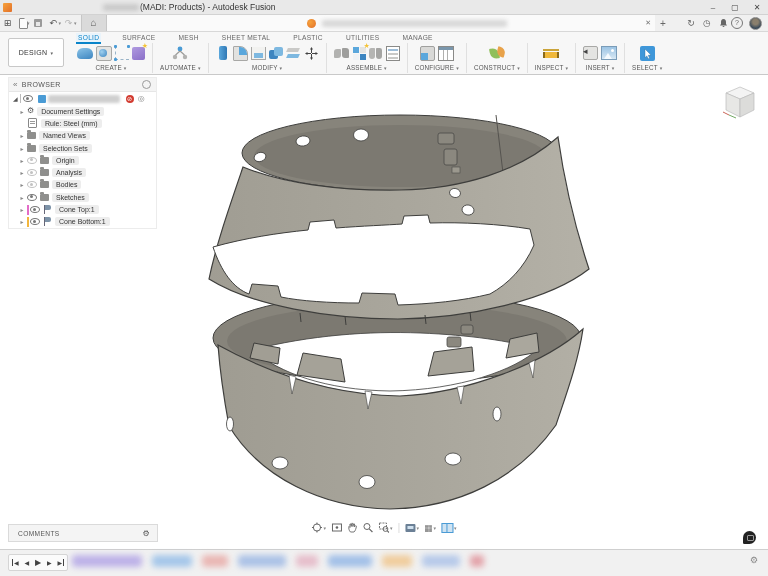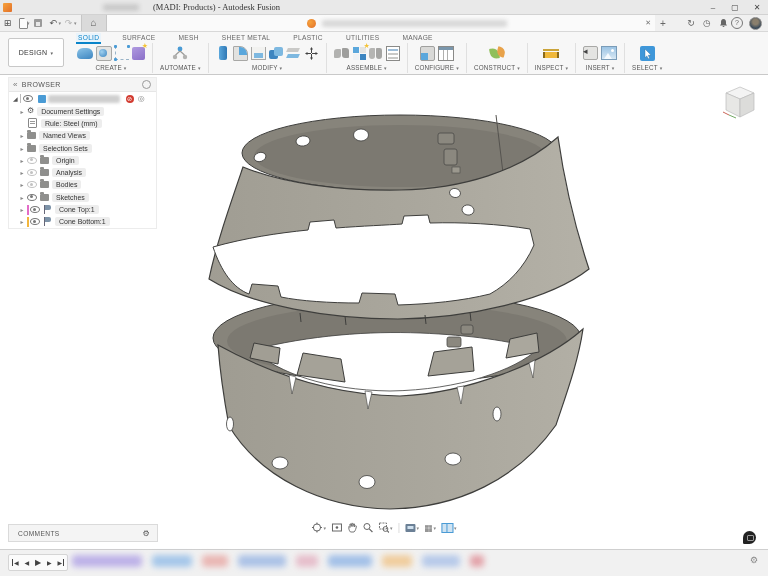--- a/index.html
+++ b/index.html
@@ -5,21 +5,21 @@
   html,body{margin:0;padding:0;}
   body{width:768px;height:576px;overflow:hidden;position:relative;
        font-family:"Liberation Sans","DejaVu Sans",sans-serif;
        background:#fff;-webkit-font-smoothing:antialiased;}
   
   .titlebar{position:absolute;top:0;left:0;right:0;height:14px;background:#e9e9e9;
             border-bottom:1px solid #d2d2d2;display:flex;align-items:center;font-size:8.5px;color:#333;}
   .appicon{width:9px;height:9px;margin-left:3px;border-radius:1px;
            background:linear-gradient(135deg,#f6a23c,#e2702a);}
   .blurname{width:36px;height:7px;margin-left:91px;background:#c9c9c9;border-radius:2px;filter:blur(2px);}
-  .wtitle{margin-left:14px;white-space:nowrap;font-family:Liberation Serif, serif;}
+  .wtitle{margin-left:1px;white-space:nowrap;}
   .winbtns{margin-left:auto;display:flex;}
   .winbtn{width:22px;text-align:center;font-size:8px;color:#444;cursor:default;}
   
   .tabrow{position:absolute;top:15px;left:0;right:0;height:16px;background:#f0f0f0;
           border-bottom:1px solid #d8d8d8;display:flex;align-items:center;font-size:9px;color:#555;}
   .qicon{width:15px;text-align:center;line-height:16px;font-size:9px;}
   .qdrop{font-size:5px;color:#888;margin-left:-2px;}
   .fileic{display:inline-block;width:7px;height:9px;background:#fcfcfc;border:1px solid #888;
           border-radius:1px;position:relative;margin:0 1px 0 4px;}
   .fileic:before{content:"";position:absolute;right:-1px;top:-1px;border:2px solid transparent;

